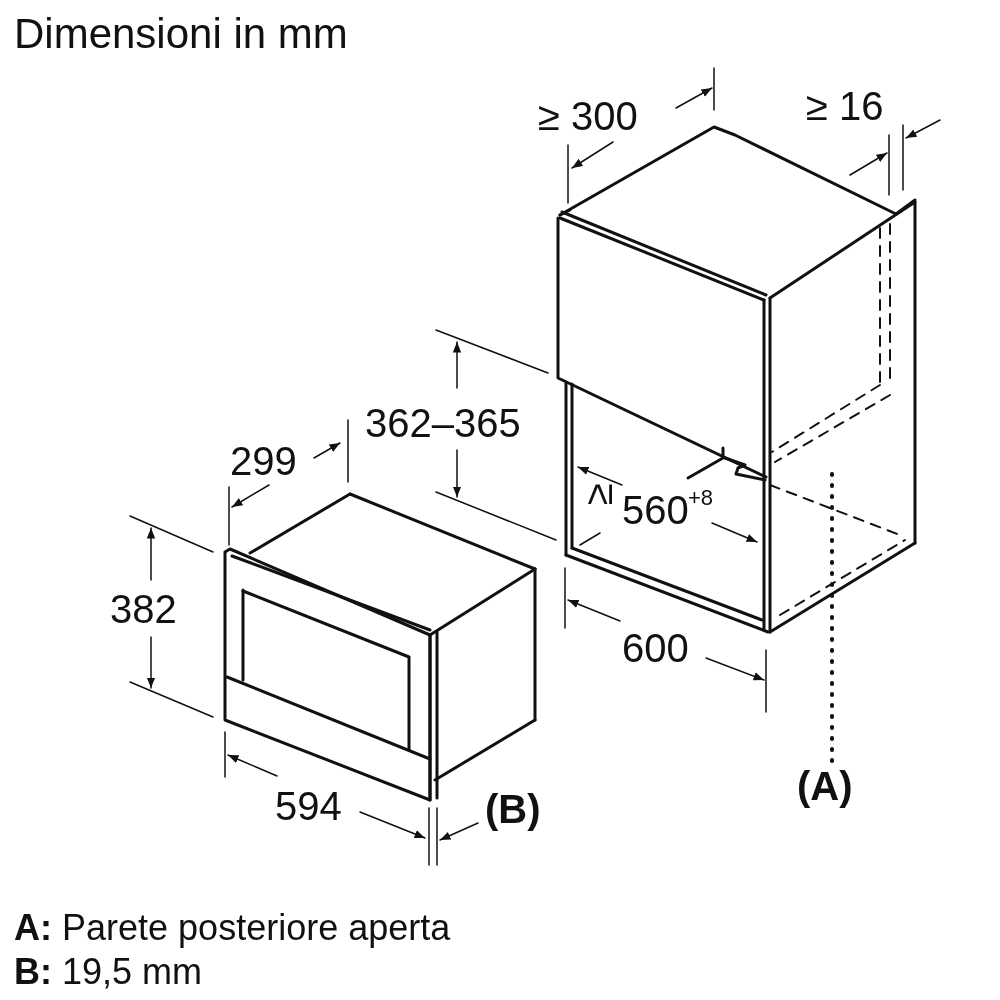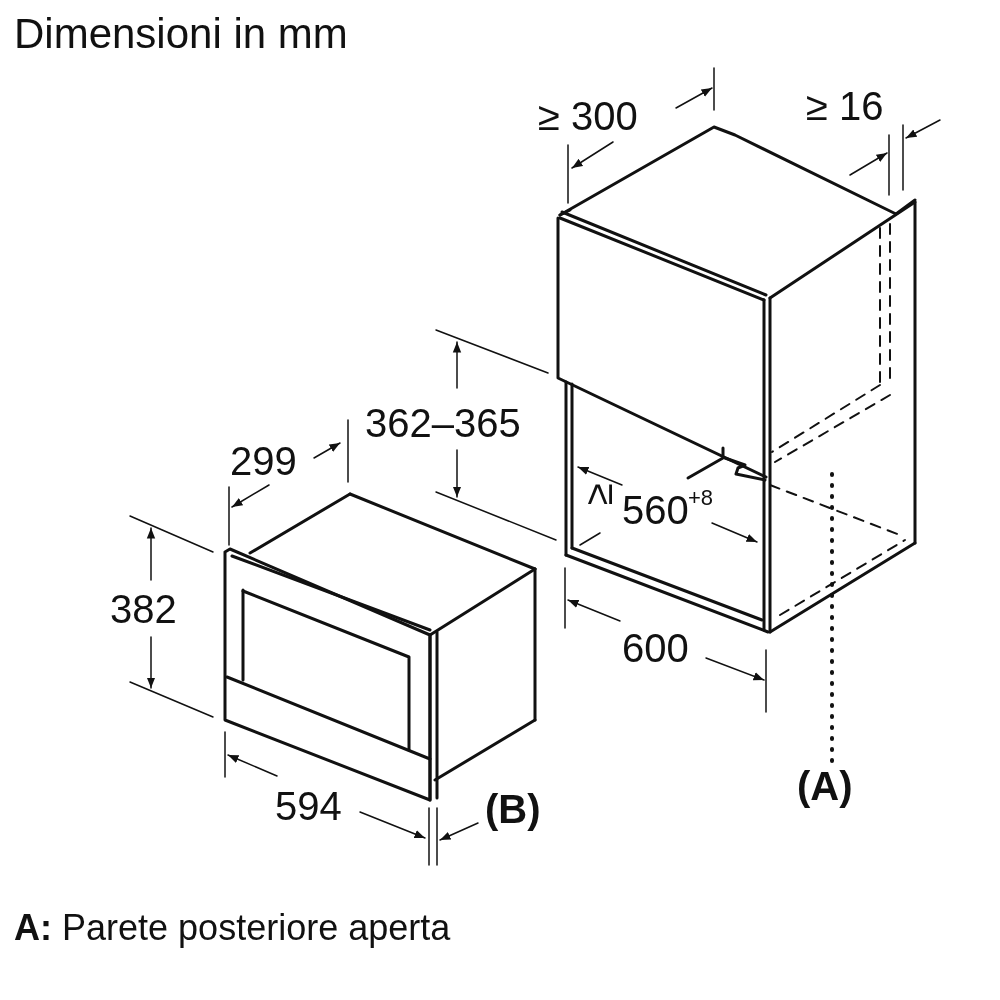--- a/index.html
+++ b/index.html
@@ -129,13 +129,16 @@
   <text x="110" y="623" font-size="40">382</text>
   <text x="275" y="820" font-size="40">594</text>
   <text x="485" y="823" font-size="40" font-weight="bold">(B)</text>
   <text x="797" y="800" font-size="40" font-weight="bold">(A)</text>
 </svg>
 
 <div class="legend">
   <div>
     <b>A:</b> <span>Parete posteriore aperta</span>
   </div>
+  <div>
+    <b>B:</b> <span>19,5 mm</span>
+  </div>
 </div>
 
 </body></html>

